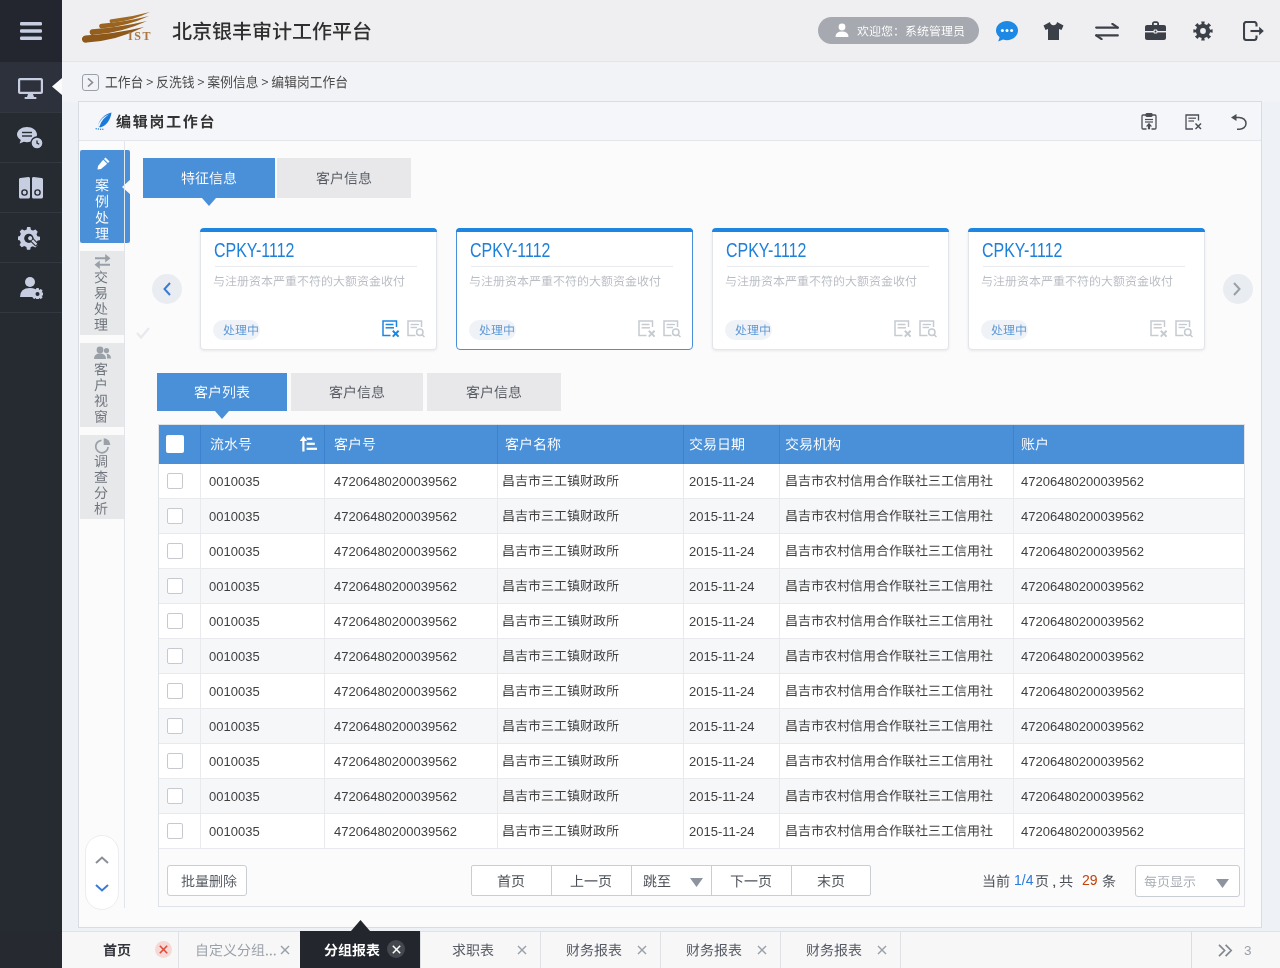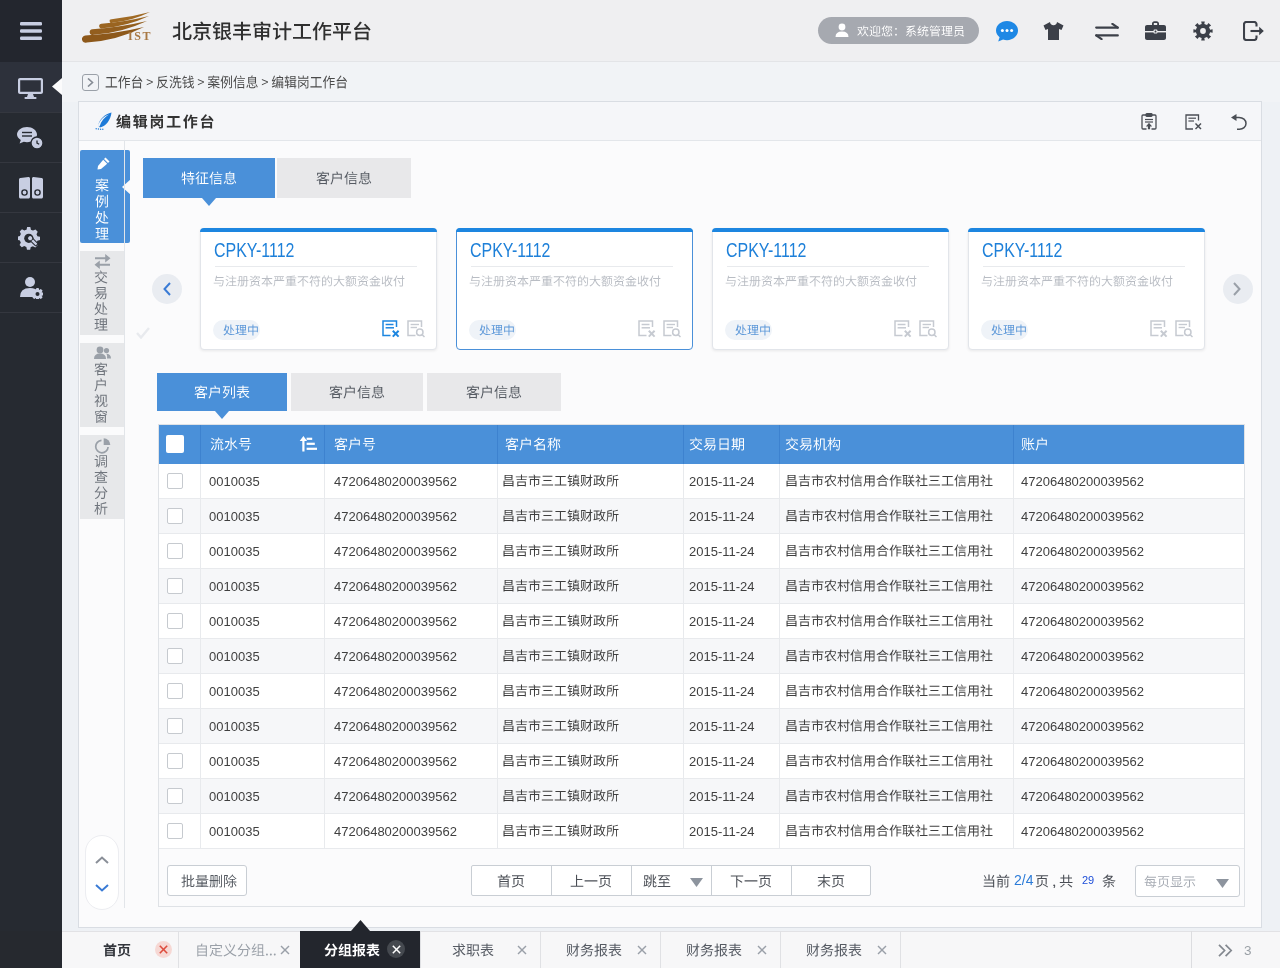--- a/index.html
+++ b/index.html
@@ -758,27 +758,27 @@
     </svg>
   </div>
 <svg class="abs" style="left:690px;top:878px" width="13" height="9" viewBox="0 0 13 9">
     <path fill="#8d949e" d="M0,0 L13,0 L6.5,9 Z"></path>
   </svg>
 <div class="abs" style="left:982px;top:874px">
     <svg width="28" height="14" viewBox="0 0 28 14">
       <path fill="#4a4e55" d="M1.7 1.6C2.4 2.5 3.2 3.9 3.5 4.8L4.5 4.4C4.2 3.5 3.4 2.2 2.6 1.2ZM11.2 1.1C10.8 2.1 10 3.6 9.4 4.5L10.3 4.9C11 4 11.7 2.6 12.3 1.4ZM1.6 11.8V12.8H11.1V13.5H12.2V5.5H7.6V0.6H6.4V5.5H1.9V6.6H11.1V8.6H2.4V9.6H11.1V11.8Z M22.5 5.1V10.9H23.4V5.1ZM25.3 4.7V12.1C25.3 12.3 25.2 12.4 25 12.4C24.8 12.4 24 12.4 23.2 12.4C23.3 12.7 23.5 13.1 23.5 13.4C24.6 13.4 25.3 13.4 25.7 13.2C26.2 13 26.3 12.7 26.3 12.1V4.7ZM24.1 0.5C23.8 1.2 23.3 2.1 22.8 2.8H18.6L19.3 2.5C19 2 18.4 1.1 17.9 0.5L16.9 0.9C17.4 1.5 17.9 2.2 18.2 2.8H14.7V3.7H27.3V2.8H24C24.4 2.2 24.9 1.5 25.2 0.9ZM19.7 8.1V9.5H16.6V8.1ZM19.7 7.3H16.6V5.9H19.7ZM15.6 5V13.4H16.6V10.3H19.7V12.2C19.7 12.4 19.7 12.5 19.5 12.5C19.3 12.5 18.6 12.5 17.9 12.4C18.1 12.7 18.2 13.1 18.3 13.4C19.2 13.4 19.9 13.4 20.2 13.2C20.6 13 20.7 12.8 20.7 12.2V5Z"></path>
     </svg>
   </div>
-<div class="abs" style="left:1014px;top:873px;font-size:14px;line-height:15px;color:#2b7bd8">2/4</div>
+<div class="abs" style="left:1014px;top:873px;font-size:14px;line-height:15px;color:#2b7bd8">1/4</div>
 <div class="abs" style="left:1035px;top:874px">
     <svg width="39" height="14" viewBox="0 0 39 14">
       <path fill="#4a4e55" d="M6.5 5.9V8.4C6.5 9.9 5.9 11.6 0.7 12.6C0.9 12.8 1.2 13.2 1.3 13.4C6.8 12.3 7.6 10.3 7.6 8.4V5.9ZM7.6 10.8C9.3 11.5 11.4 12.7 12.4 13.5L13 12.6C12 11.9 9.8 10.8 8.2 10.1ZM2.4 4V10.5H3.5V5H10.6V10.5H11.7V4H6.7C7 3.5 7.2 2.9 7.5 2.3H13.1V1.3H1V2.3H6.3C6.1 2.9 5.9 3.5 5.6 4Z M18.2 15C19.4 14.4 20.2 13.4 20.2 12.1C20.2 11.1 19.8 10.6 19.2 10.6C18.6 10.6 18.2 10.9 18.2 11.5C18.2 12 18.6 12.3 19.1 12.3L19.3 12.3C19.3 13.2 18.7 13.8 17.9 14.2Z M32.4 10.2C33.7 11.2 35.4 12.6 36.3 13.4L37.3 12.8C36.3 11.9 34.6 10.6 33.3 9.7ZM28.8 9.7C28 10.8 26.4 12 25 12.7C25.3 12.9 25.6 13.2 25.9 13.5C27.3 12.6 28.9 11.3 29.9 10.1ZM25.4 3.5V4.5H28.1V7.9H24.8V8.9H37.5V7.9H34.2V4.5H37V3.5H34.2V0.7H33.2V3.5H29.2V0.7H28.1V3.5ZM29.2 7.9V4.5H33.2V7.9Z"></path>
     </svg>
   </div>
-<div class="abs" style="left:1082px;top:873px;font-size:11px;line-height:15px;color:#1d4ed8">29</div>
+<div class="abs" style="left:1082px;top:873px;font-size:14px;line-height:15px;color:#c2410c">29</div>
 <div class="abs" style="left:1102px;top:874px">
     <svg width="14" height="14" viewBox="0 0 14 14">
       <path fill="#4a4e55" d="M4.2 9.8C3.5 10.6 2.3 11.6 1.3 12.2C1.6 12.3 1.9 12.7 2 12.9C3 12.3 4.3 11.1 5 10.2ZM8.8 10.3C9.8 11.1 10.9 12.2 11.5 13L12.2 12.4C11.7 11.6 10.5 10.5 9.6 9.7ZM9.3 2.8C8.7 3.5 8 4.1 7 4.6C6.1 4.1 5.4 3.5 4.8 2.8L4.9 2.8ZM5.3 0.5C4.6 1.8 3.1 3.3 1 4.3C1.3 4.4 1.6 4.8 1.8 5C2.7 4.6 3.4 4 4.1 3.5C4.7 4.1 5.3 4.7 6 5.2C4.4 6 2.4 6.5 0.5 6.7C0.7 7 0.9 7.4 1 7.7C3.1 7.3 5.2 6.7 7 5.8C8.7 6.7 10.7 7.3 12.9 7.6C13 7.3 13.3 6.9 13.5 6.6C11.5 6.4 9.6 5.9 8 5.2C9.3 4.4 10.3 3.4 10.9 2.2L10.2 1.8L10.1 1.8H5.7C6 1.5 6.2 1.1 6.4 0.8ZM6.5 6.8V8.3H2.1V9.2H6.5V12.3C6.5 12.4 6.4 12.5 6.2 12.5C6.1 12.5 5.5 12.5 5 12.5C5.1 12.7 5.3 13.1 5.3 13.4C6.1 13.4 6.7 13.4 7 13.2C7.4 13.1 7.5 12.8 7.5 12.3V9.2H11.9V8.3H7.5V6.8Z"></path>
     </svg>
   </div>
 <div class="abs" style="left:1135px;top:865px;width:105px;height:32px;background:#fff;border:1px solid #c9ced4;border-radius:3px"></div>
 <div class="abs" style="left:1144px;top:875px">
     <svg width="52" height="13" viewBox="0 0 52 13">
       <path fill="#a6abb3" d="M5.1 5.5C5.9 5.9 6.9 6.5 7.4 7H3.5L3.8 4.9H9.8L9.7 7H7.5L8 6.4C7.5 5.9 6.5 5.3 5.6 4.9ZM0.6 6.9V7.8H2.4C2.2 8.9 2.1 10 1.9 10.8H2.4L9.4 10.8C9.3 11.2 9.2 11.4 9.1 11.5C9 11.7 8.9 11.7 8.6 11.7C8.4 11.7 7.8 11.7 7.1 11.7C7.3 11.9 7.3 12.2 7.4 12.4C8 12.5 8.7 12.5 9 12.5C9.4 12.4 9.7 12.3 10 12C10.1 11.8 10.2 11.4 10.3 10.8H12V9.9H10.4C10.5 9.3 10.5 8.7 10.6 7.8H12.5V6.9H10.6L10.7 4.5C10.7 4.4 10.7 4 10.7 4H2.9C2.8 4.9 2.7 5.9 2.5 6.9ZM9.5 9.9H7.3L7.8 9.4C7.3 8.9 6.2 8.2 5.3 7.8H9.6C9.6 8.7 9.5 9.4 9.5 9.9ZM4.7 8.3C5.6 8.7 6.5 9.4 7.1 9.9H3.1L3.4 7.8H5.3ZM3.5 0.4C2.8 2.1 1.7 3.8 0.5 4.8C0.8 5 1.2 5.2 1.4 5.4C2.1 4.7 2.8 3.7 3.4 2.7H12V1.8H4C4.1 1.5 4.3 1.1 4.5 0.7Z M19 5.4V7.8C19 9.2 18.5 10.7 13.7 11.7C13.9 11.9 14.1 12.3 14.2 12.5C19.3 11.4 20 9.6 20 7.8V5.4ZM20.1 10C21.6 10.7 23.6 11.8 24.5 12.5L25.1 11.7C24.1 11 22.1 10 20.7 9.3ZM15.2 3.7V9.8H16.2V4.6H22.9V9.8H23.9V3.7H19.2C19.5 3.2 19.7 2.7 20 2.1H25.2V1.2H14V2.1H18.8C18.7 2.7 18.4 3.2 18.2 3.7Z M29.2 4H35.8V5.4H29.2ZM29.2 1.9H35.8V3.3H29.2ZM28.2 1.2V6.2H36.8V1.2ZM36.7 7.1C36.2 8 35.5 9.1 34.9 9.8L35.6 10.2C36.2 9.5 36.9 8.4 37.5 7.5ZM27.6 7.6C28.1 8.4 28.8 9.6 29.1 10.2L29.9 9.8C29.6 9.2 28.9 8.1 28.4 7.3ZM33.4 6.7V10.9H31.5V6.7H30.6V10.9H26.5V11.9H38.5V10.9H34.4V6.7Z M42 6.9C41.5 8.3 40.5 9.8 39.5 10.7C39.7 10.8 40.1 11.1 40.4 11.3C41.4 10.3 42.4 8.7 43 7.1ZM47.9 7.3C48.8 8.5 49.8 10.2 50.2 11.3L51.1 10.9C50.8 9.8 49.7 8.1 48.8 6.9ZM40.9 1.5V2.4H50.1V1.5ZM39.8 4.6V5.6H45V11.2C45 11.4 44.9 11.5 44.7 11.5C44.4 11.5 43.6 11.5 42.7 11.4C42.8 11.7 43 12.2 43 12.5C44.2 12.5 45 12.5 45.4 12.3C45.9 12.1 46 11.8 46 11.2V5.6H51.2V4.6Z"></path>
     </svg>

